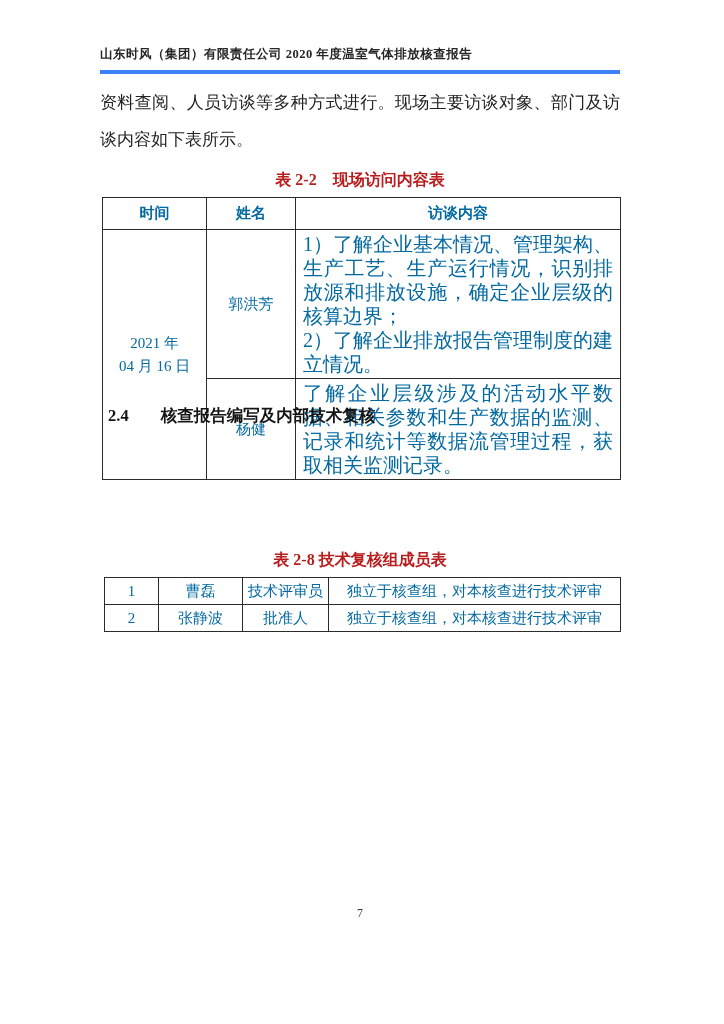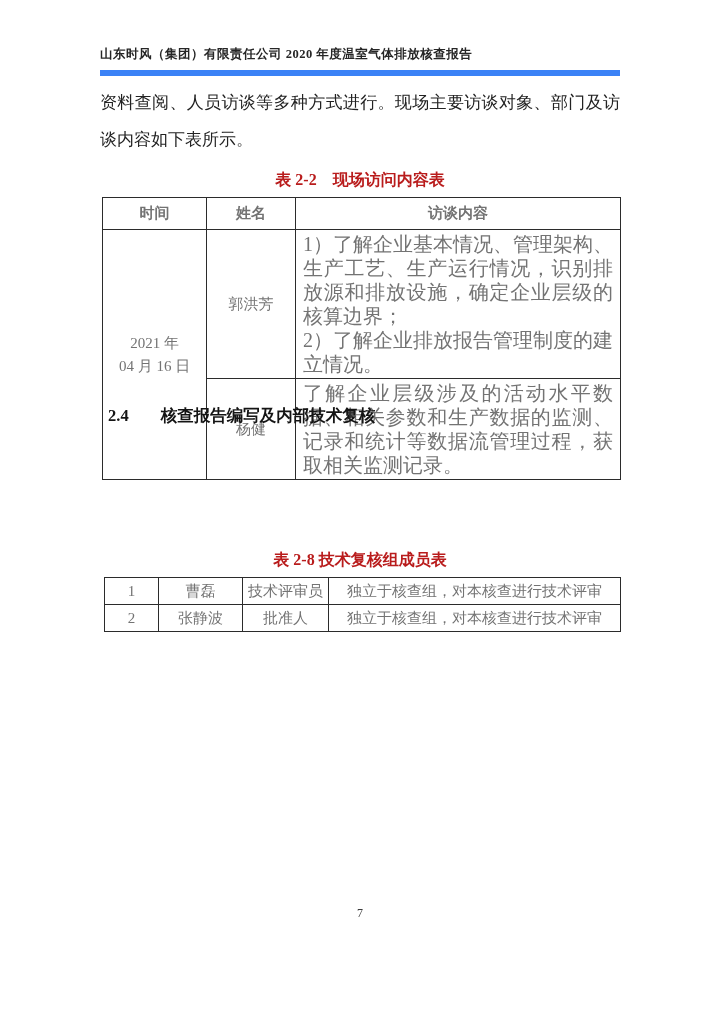--- a/index.html
+++ b/index.html
@@ -15,21 +15,21 @@
     overflow: hidden;
   }
   .running-header {
     position: absolute;
     left: 100px; top: 46px;
     width: 520px;
     font-size: 12.5px;
     font-weight: bold;
     letter-spacing: 0.5px;
     padding-bottom: 7px;
-    border-bottom: 6px solid #3b82f6;
+    border-bottom: 4px solid #3b82f6;
     color: #262626;
   }
   .body-par {
     position: absolute;
     left: 100px;
     width: 520px;
     font-size: 17px;
     line-height: 37px;
     text-align: justify;
     color: #222;
@@ -50,21 +50,21 @@
   .caption-2-3 { top: 550px; }
   table {
     position: absolute;
     border-collapse: collapse;
     table-layout: fixed;
     background: #fff;
   }
   td, th {
     border: 1.5px solid #2b2b2b;
     font-size: 15px;
-    color: #737373;
+    color: #0369a1;
     vertical-align: middle;
   }
   th { font-weight: bold; text-align: center; }
   .visit-table { left: 102px; top: 197px; width: 518px; }
   .visit-table .col-time { width: 104px; }
   .visit-table .col-name { width: 89px; }
   .visit-table .col-content { width: 325px; }
   .visit-table th { height: 32px; }
   .visit-table .row-1 td { height: 96px; }
   .visit-table .row-2 td { height: 69px; }

